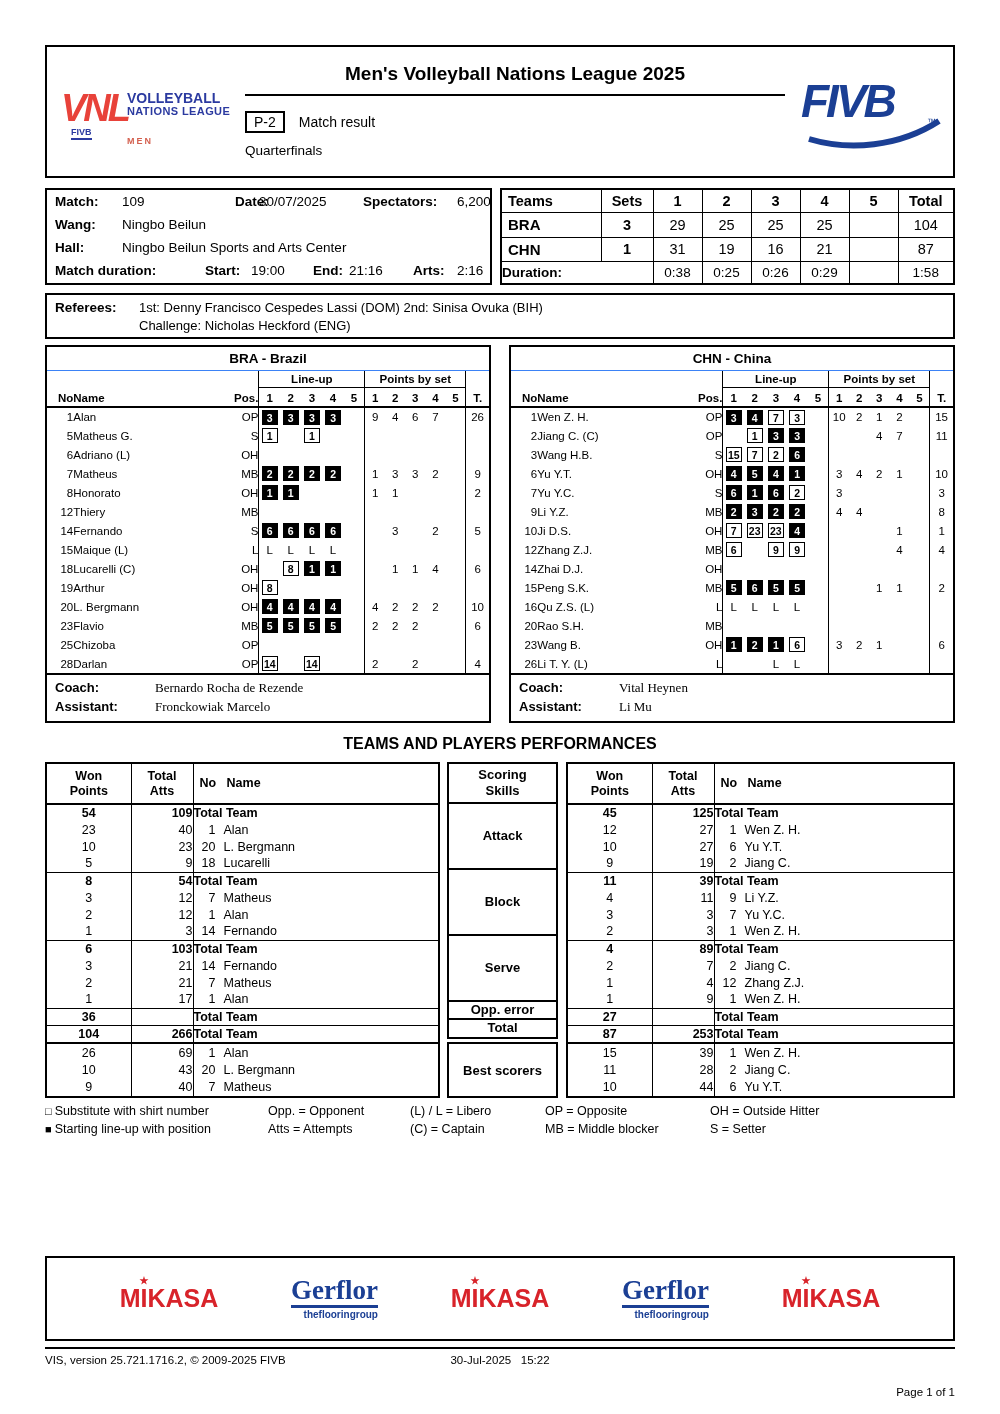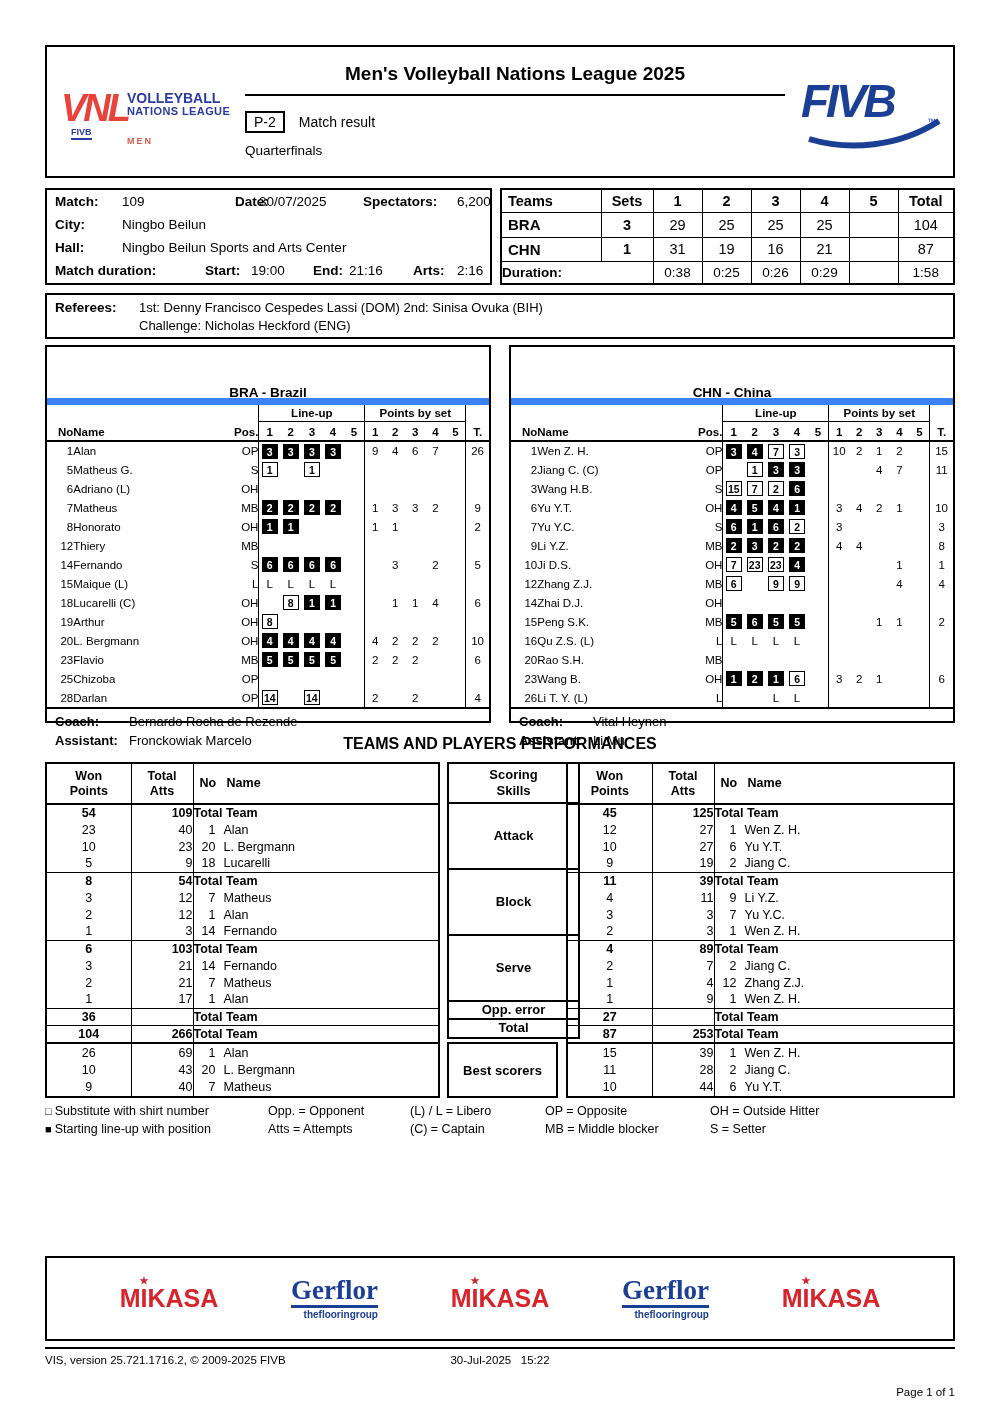--- a/index.html
+++ b/index.html
@@ -46,21 +46,21 @@
   table.score .dur{font-size:13.5px;}
 
   
   .referees{left:45px;top:293px;width:910px;height:46px;border:2px solid #000;font-size:13px;}
   .ref-lbl{position:absolute;left:8px;top:5px;font-weight:bold;font-size:13.5px;}
   .ref-l1{position:absolute;left:92px;top:5px;}
   .ref-l2{position:absolute;left:92px;top:23px;}
 
   
   .roster{top:345px;width:446px;height:378px;border:2px solid #000;}
-  .roster-title{height:24px;line-height:24px;text-align:center;font-weight:bold;font-size:13.5px;border-bottom:7px solid #3b82f6;margin-top:34px;}
+  .roster-title{height:24px;line-height:24px;text-align:center;font-weight:bold;font-size:13.5px;border-bottom:1px solid #3b82f6;}
   table.rtab{border-collapse:collapse;width:100%;table-layout:fixed;}
   table.rtab th,table.rtab td{padding:0;font-size:11.5px;white-space:nowrap;overflow:visible;}
   table.rtab thead th{font-weight:bold;}
   table.rtab .gh{border-bottom:1px solid #000;font-size:11.5px;text-align:center;height:16px;}
   table.rtab .hr2 th{height:20px;border-bottom:2px solid #000;vertical-align:bottom;padding-bottom:2px;}
   .th-no{text-align:right;}
   .th-name{text-align:left;padding-left:6px;}
   .th-pos{text-align:right;padding-right:3px;}
   .bR{border-right:1px solid #000;}
   table.rtab td{height:19px;vertical-align:middle;}
@@ -69,21 +69,21 @@
   td.pos{text-align:right;padding-right:3px;}
   td.lu,th.lu{text-align:center;}
   td.pt,th.pt{text-align:center;font-size:11.5px;}
   td.tot,th.tot{text-align:center;}
   .box{display:inline-block;min-width:16px;height:15px;line-height:14px;font-size:10.5px;font-weight:bold;text-align:center;padding:0 1px;}
   .box.filled{background:#000;color:#fff;border:1px solid #000;}
   .box.outlined{background:#fff;color:#000;border:1.5px solid #000;}
   .coach{border-top:2px solid #000;position:relative;height:48px;font-size:13px;}
   .coach .c1,.coach .c2{position:absolute;left:8px;font-weight:bold;}
   .coach .c1{top:5px;} .coach .c2{top:24px;}
-  .coach .v1,.coach .v2{position:absolute;left:82px;}
+  .coach .v1,.coach .v2{position:absolute;left:108px;font-family:Liberation Serif, serif;}
   .coach .v1{top:5px;} .coach .v2{top:24px;}
 
   
   .perf-title{left:0;top:735px;width:100%;text-align:center;font-size:16px;font-weight:bold;}
   .perf{top:762px;border:2px solid #000;}
   .perf-l{left:45px;width:395px;}
   .perf-r{left:566px;width:389px;}
   table.ptab{border-collapse:collapse;width:100%;table-layout:fixed;}
   table.ptab th,table.ptab td{padding:0;font-size:12.5px;}
   table.ptab thead th{height:40px;border-bottom:2px solid #000;font-weight:bold;text-align:center;vertical-align:middle;line-height:1.15;}
@@ -91,21 +91,21 @@
   table.ptab tbody:first-of-type{border-top:none;}
   table.ptab td{height:17px;vertical-align:middle;}
   td.won{text-align:center;}
   td.atts{text-align:right;padding-right:14px;}
   td.nm{text-align:left;padding-left:6px;white-space:nowrap;}
   .pno{display:inline-block;width:22px;text-align:right;margin-right:8px;}
   tr.bold td{font-weight:bold;}
   .cWon{border-right:1px solid #000;}
   .cAtts{border-right:1px solid #000;}
 
-  .skills{left:447px;width:133px;border:2px solid #000;}
+  .skills{left:447px;width:111px;border:2px solid #000;}
   .skills .sk{border-bottom:2px solid #000;display:flex;align-items:center;justify-content:center;text-align:center;font-weight:bold;font-size:13px;line-height:1.2;}
   .skills .sk:last-child{border-bottom:none;}
   .sk-h{height:40px;flex-direction:column;}
   .sk-g{height:66px;}
   .sk-s{height:17.5px;font-size:12.5px;}
   .skills2{left:447px;top:1042px;width:111px;height:56px;border:2px solid #000;display:flex;align-items:center;justify-content:center;font-weight:bold;font-size:13px;}
   .best{top:1042px;border:2px solid #000;}
   .best table.ptab td{height:17.3px;}
 
   
@@ -161,21 +161,21 @@
   <div class="abs match-info">
     <div class="mi-row" style="top:4px;">
       <span class="lbl" style="left:8px;">Match:</span>
       <span style="left:75px;">109</span>
       <span class="lbl" style="left:148px;padding-left:40px;">Date:</span>
       <span style="left:212px;">30/07/2025</span>
       <span class="lbl" style="left:316px;">Spectators:</span>
       <span style="left:410px;">6,200</span>
     </div>
     <div class="mi-row" style="top:27px;">
-      <span class="lbl" style="left:8px;">City:</span>
+      <span class="lbl" style="left:8px;">Wang:</span>
       <span style="left:75px;">Ningbo Beilun</span>
     </div>
     <div class="mi-row" style="top:50px;">
       <span class="lbl" style="left:8px;">Hall:</span>
       <span style="left:75px;">Ningbo Beilun Sports and Arts Center</span>
     </div>
     <div class="mi-row" style="top:73px;">
       <span class="lbl" style="left:8px;">Match duration:</span>
       <span class="lbl" style="left:158px;">Start:</span>
       <span style="left:204px;">19:00</span>

